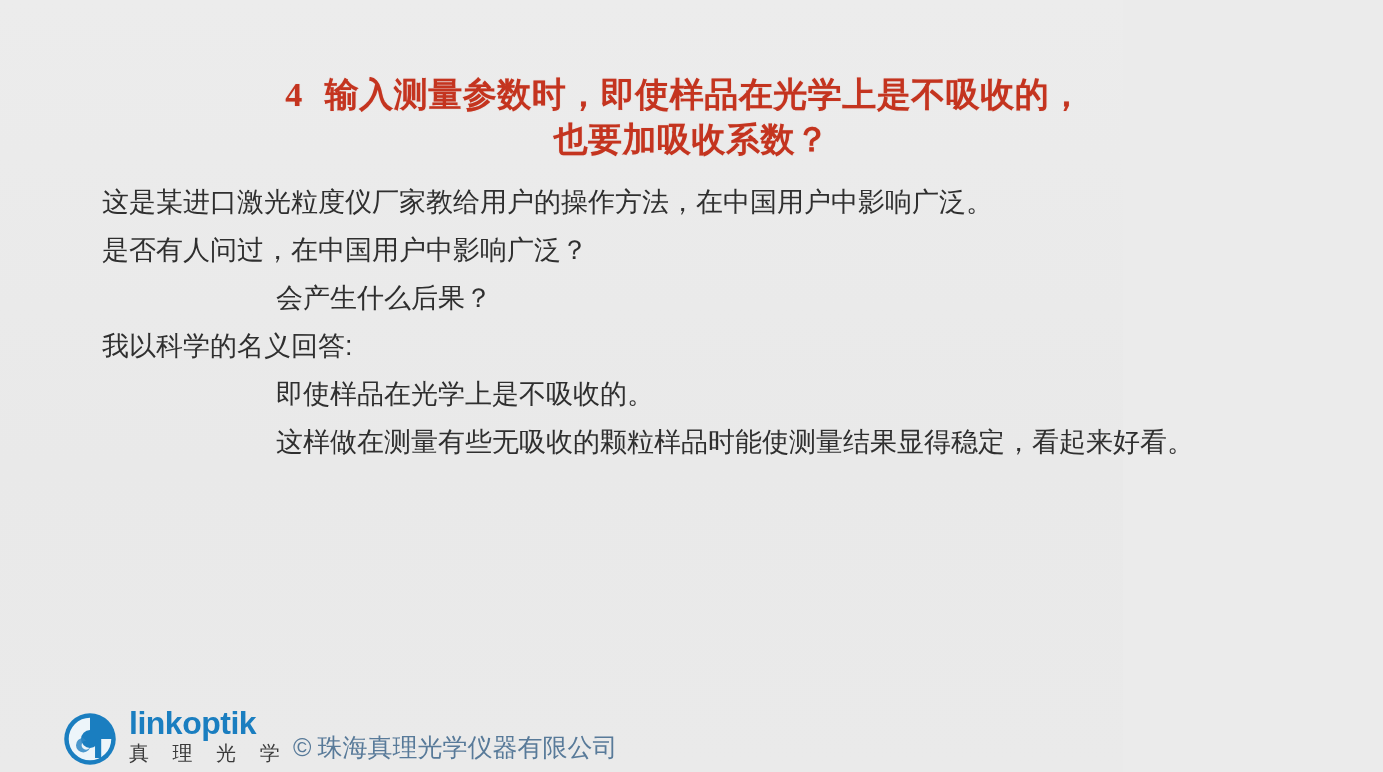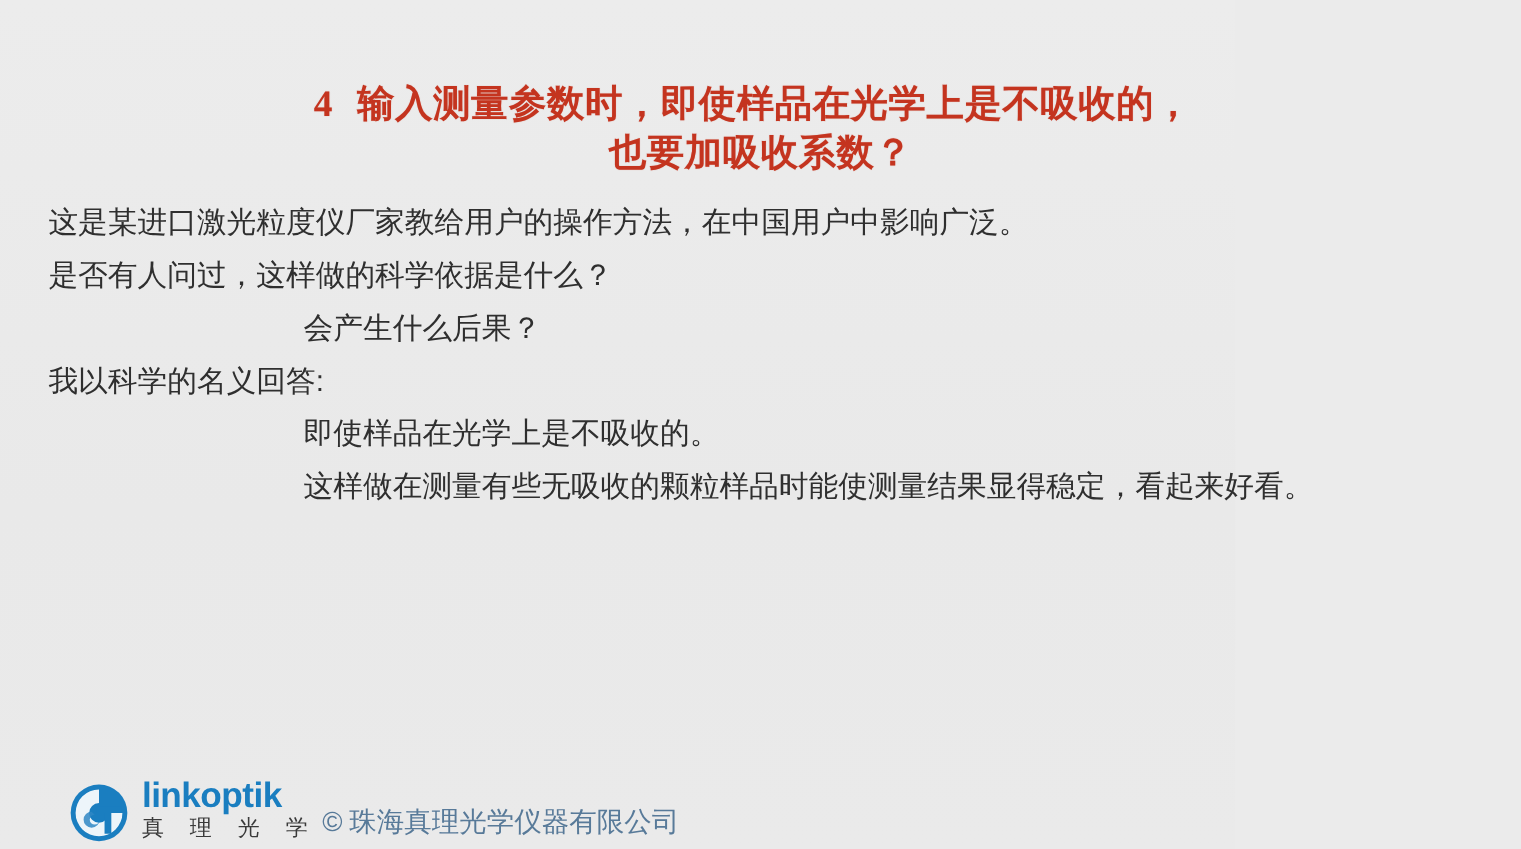--- a/index.html
+++ b/index.html
@@ -55,21 +55,21 @@
     position: absolute;
     left: 0;
     top: 178px;
     width: 1383px;
   }
   .body-line {
     color: #2f2f2f;
     font-size: 27px;
     line-height: 48px;
     white-space: nowrap;
-    padding-left: 44px;
+    padding-left: 102px;
   }
   .body-line.indent {
     padding-left: 276px;
   }
 
   
   .footer {
     position: absolute;
     left: 0;
     bottom: 0;
@@ -137,21 +137,21 @@
 
   <div class="title-block">
     <div class="title-line first">
       <span class="title-num">4</span><span>输入测量参数时，即使样品在光学上是不吸收的，</span>
     </div>
     <div class="title-line">也要加吸收系数？</div>
   </div>
 
   <div class="body-block">
     <div class="body-line">这是某进口激光粒度仪厂家教给用户的操作方法，在中国用户中影响广泛。</div>
-    <div class="body-line">是否有人问过，这样做的科学依据是什么？</div>
+    <div class="body-line">是否有人问过，在中国用户中影响广泛？</div>
     <div class="body-line indent">会产生什么后果？</div>
     <div class="body-line">我以科学的名义回答:</div>
     <div class="body-line indent">即使样品在光学上是不吸收的。</div>
     <div class="body-line indent">这样做在测量有些无吸收的颗粒样品时能使测量结果显得稳定，看起来好看。</div>
   </div>
 
   <div class="footer">
 
     <div class="brand">
       <span class="logo-mark">

